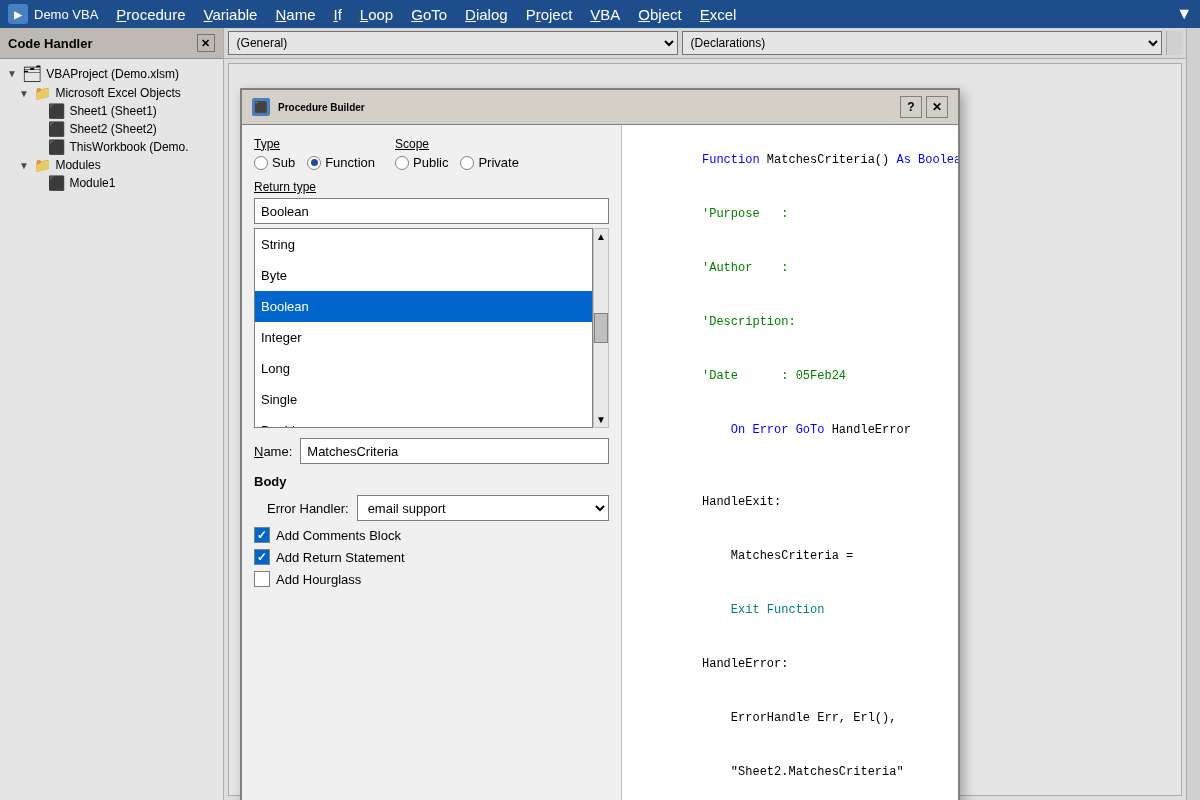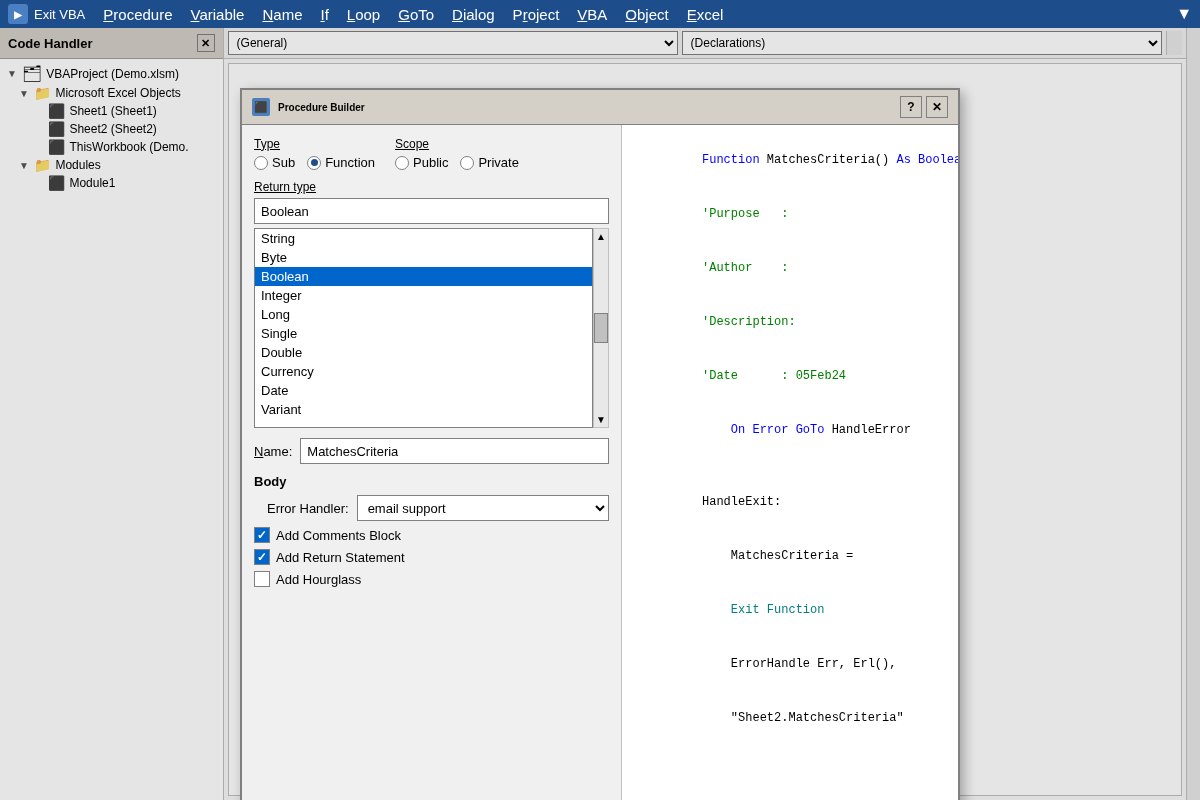--- a/index.html
+++ b/index.html
@@ -238,21 +238,21 @@
     }
     .listbox {
       width: 100%;
       height: 200px;
       border: 1px solid #808080;
       background: white;
       overflow-y: auto;
       font-size: 13px;
     }
     .listbox-item {
-      padding: 2px 6px;
+      padding: 8px 6px;
       cursor: pointer;
     }
     .listbox-item.selected { background: #0066cc; color: white; }
 
     
     .name-row { display: flex; align-items: center; gap: 8px; }
     .name-label { font-size: 13px; white-space: nowrap; }
     .name-input {
       flex: 1;
       height: 26px;
@@ -289,21 +289,21 @@
     .checkbox-check { color: white; font-size: 12px; font-weight: bold; }
 
     .underline { text-decoration: underline; }
   </style>
 </head>
 <body>
 
 <div class="menu-bar">
   <div class="menu-bar-logo">
     <div class="logo-icon">▶</div>
-    <span>Exit VBA</span>
+    <span>Demo VBA</span>
   </div>
   <span class="menu-item"><span class="underline">P</span>rocedure</span>
   <span class="menu-item"><span class="underline">V</span>ariable</span>
   <span class="menu-item"><span class="underline">N</span>ame</span>
   <span class="menu-item"><span class="underline">I</span>f</span>
   <span class="menu-item"><span class="underline">L</span>oop</span>
   <span class="menu-item"><span class="underline">G</span>oTo</span>
   <span class="menu-item"><span class="underline">D</span>ialog</span>
   <span class="menu-item">P<span class="underline">r</span>oject</span>
   <span class="menu-item"><span class="underline">V</span>BA</span>
@@ -515,20 +515,23 @@
         <div class="code-line">
           <span class="code-black">HandleExit:</span>
         </div>
         <div class="code-line">
           <span class="code-black">    MatchesCriteria =</span>
         </div>
         <div class="code-line">
           <span class="code-teal">    Exit Function</span>
         </div>
         <div class="code-line">
+          <span class="code-black">HandleError:</span>
+        </div>
+        <div class="code-line">
           <span class="code-black">    ErrorHandle Err, Erl(),</span>
         </div>
         <div class="code-line">
           <span class="code-black">    "Sheet2.MatchesCriteria"</span>
         </div>
         <div class="code-line">
           
         </div>
 
       </div>

